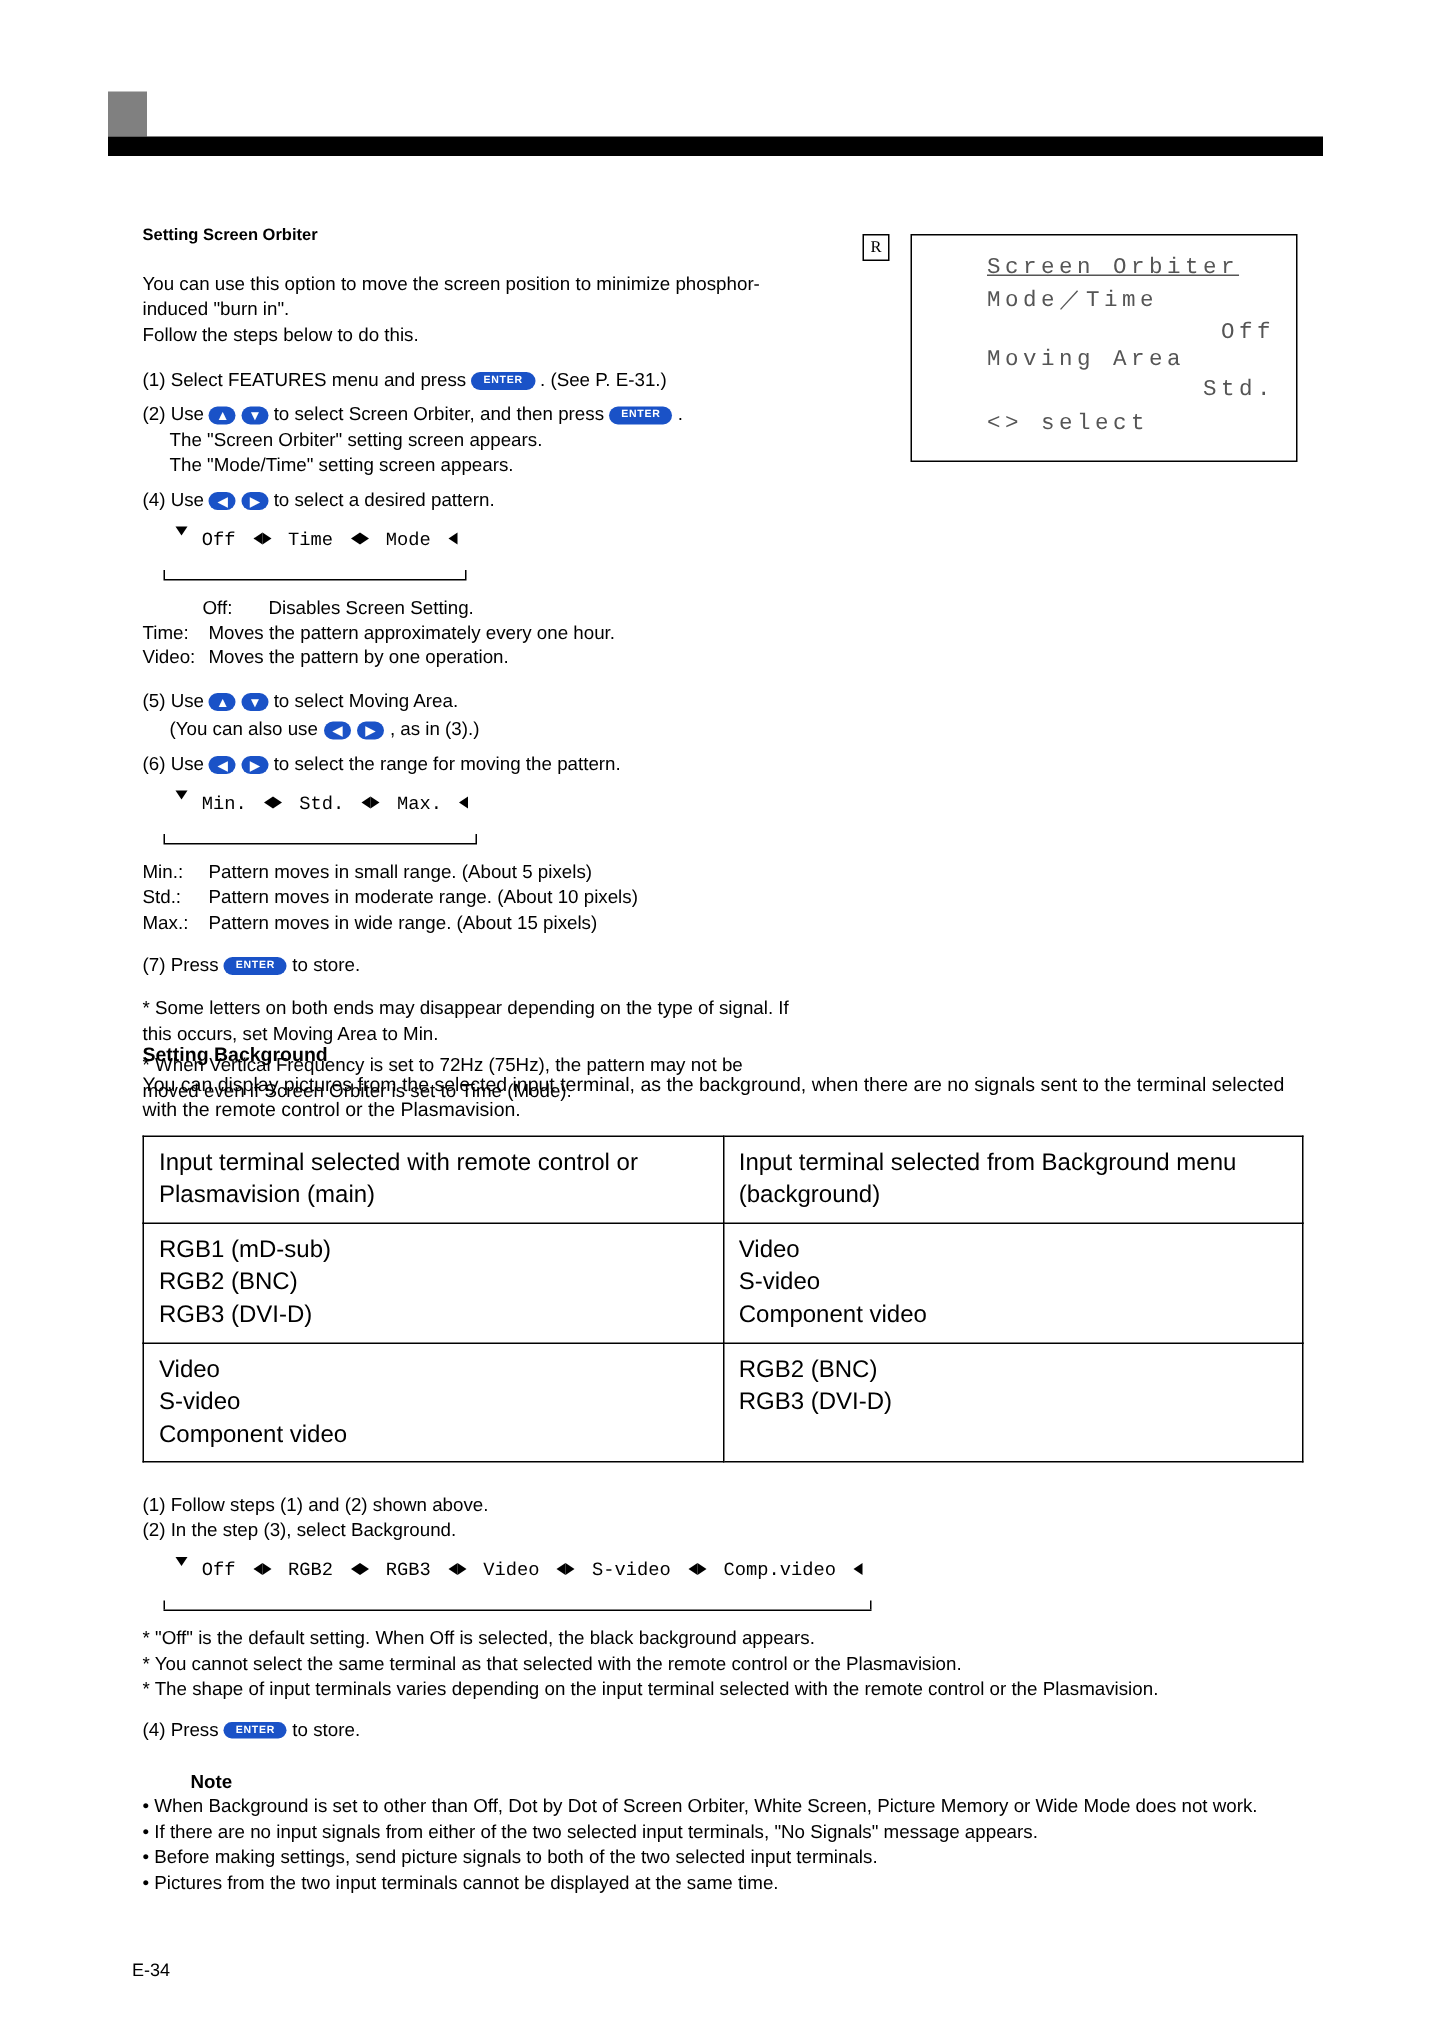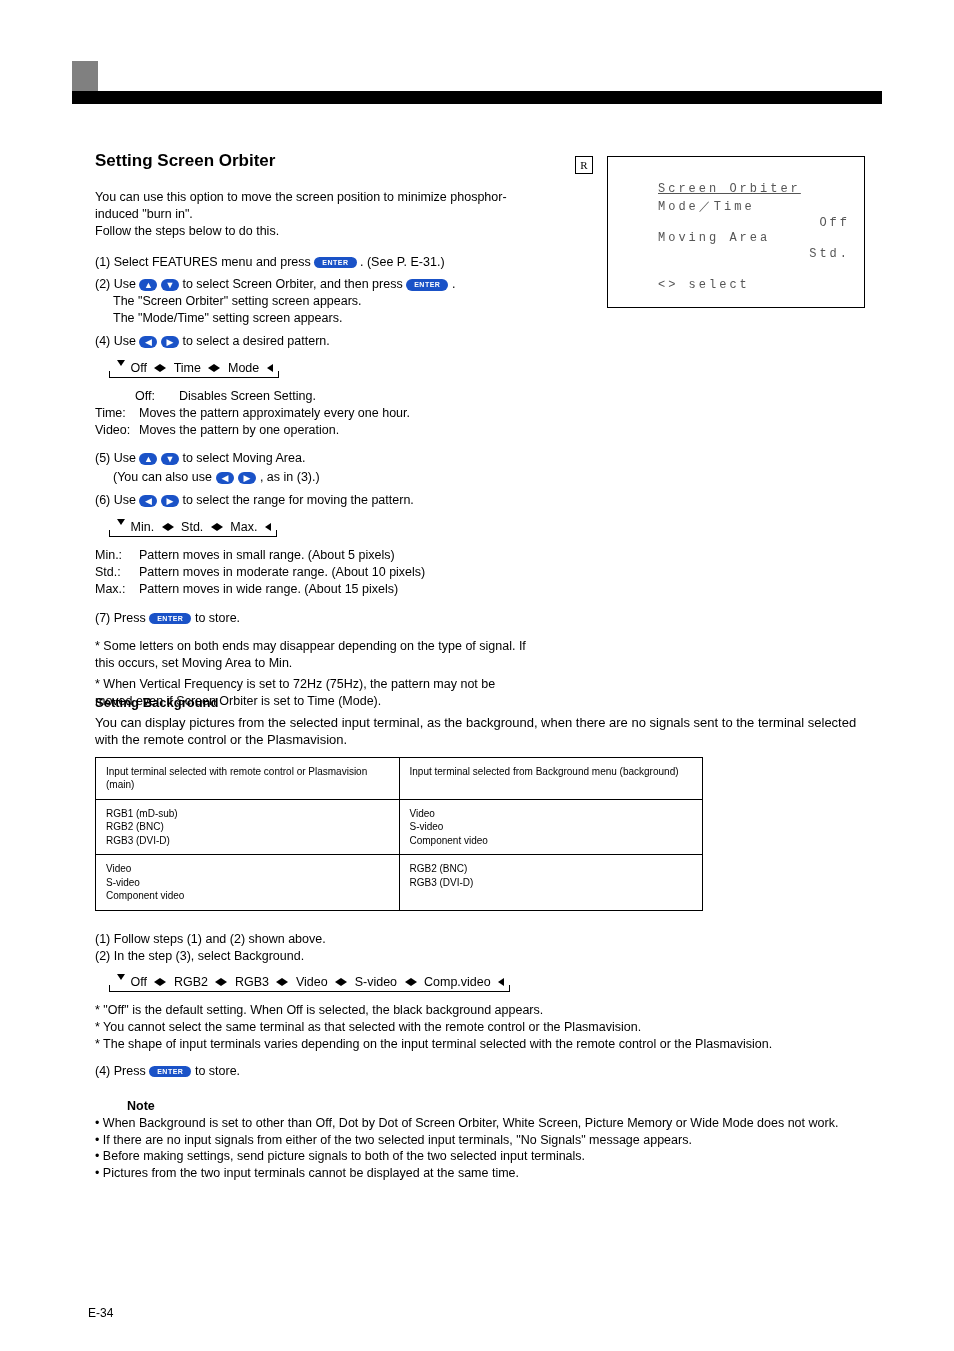--- a/index.html
+++ b/index.html
@@ -83,22 +83,23 @@
     font-size: 9px;
     border-radius: 8px;
     vertical-align: middle;
   }
   
   .cycle-wrap {
     margin-top: 8px;
     margin-left: 14px;
     border-bottom: 1px solid #000;
     display: inline-block;
-    padding: 2px 6px 0 6px;
+    padding: 2px 6px 17px 6px;
     position: relative;
+    font-family: Liberation Mono, monospace;
   }
   .cycle-wrap::before,
   .cycle-wrap::after {
     content: "";
     position: absolute;
     width: 1px;
     height: 6px;
     background: #000;
     bottom: 0;
   }
@@ -151,24 +152,24 @@
     vertical-align: top;
   }
   .osd-box {
     position: absolute;
     left: 32px;
     top: 0;
     width: 258px;
     height: 152px;
     border: 1px solid #000;
     font-family: "Courier New", monospace;
-    font-size: 12px;
+    font-size: 15px;
     letter-spacing: 3px;
     color: #555;
-    padding: 24px 10px 10px 50px;
+    padding: 12px 10px 10px 50px;
     box-sizing: border-box;
   }
   .osd-box .title {
     text-decoration: underline;
     display: inline-block;
     margin-bottom: 2px;
   }
   .osd-row {
     display: flex;
     justify-content: space-between;
@@ -189,22 +190,22 @@
   }
   .sec-bg .heading {
     font-weight: bold;
     font-size: 13px;
     margin-bottom: 2px;
   }
   .tbl {
     margin-top: 8px;
     border: 1px solid #000;
     border-collapse: collapse;
-    width: 608px;
-    font-size: 10px;
+    width: 774px;
+    font-size: 16px;
   }
   .tbl th, .tbl td {
     border: 1px solid #000;
     padding: 7px 10px;
     text-align: left;
     vertical-align: top;
   }
   .tbl th {
     font-weight: normal;
   }
@@ -223,21 +224,21 @@
   .page-num.left { left: 88px; }
 </style>
 </head>
 <body>
 
 <div class="page">
   <div class="side-tab"></div>
   <div class="top-rule"></div>
 
   <div class="col-left">
-    <div style="font-weight:bold;font-size:17px;">Setting Screen Orbiter</div>
+    <div style="font-weight:bold;font-size:11px;">Setting Screen Orbiter</div>
     <div class="intro" style="margin-top:16px;">You can use this option to move the screen position to minimize phosphor-induced "burn in".</div>
     <div>Follow the steps below to do this.</div>
 
     
     <div class="step" style="margin-top:14px;">
       <span>(1) Select FEATURES menu and press </span>
       <span class="key-enter">ENTER</span>
       <span>. (See P. E-31.)</span>
     </div>
 

